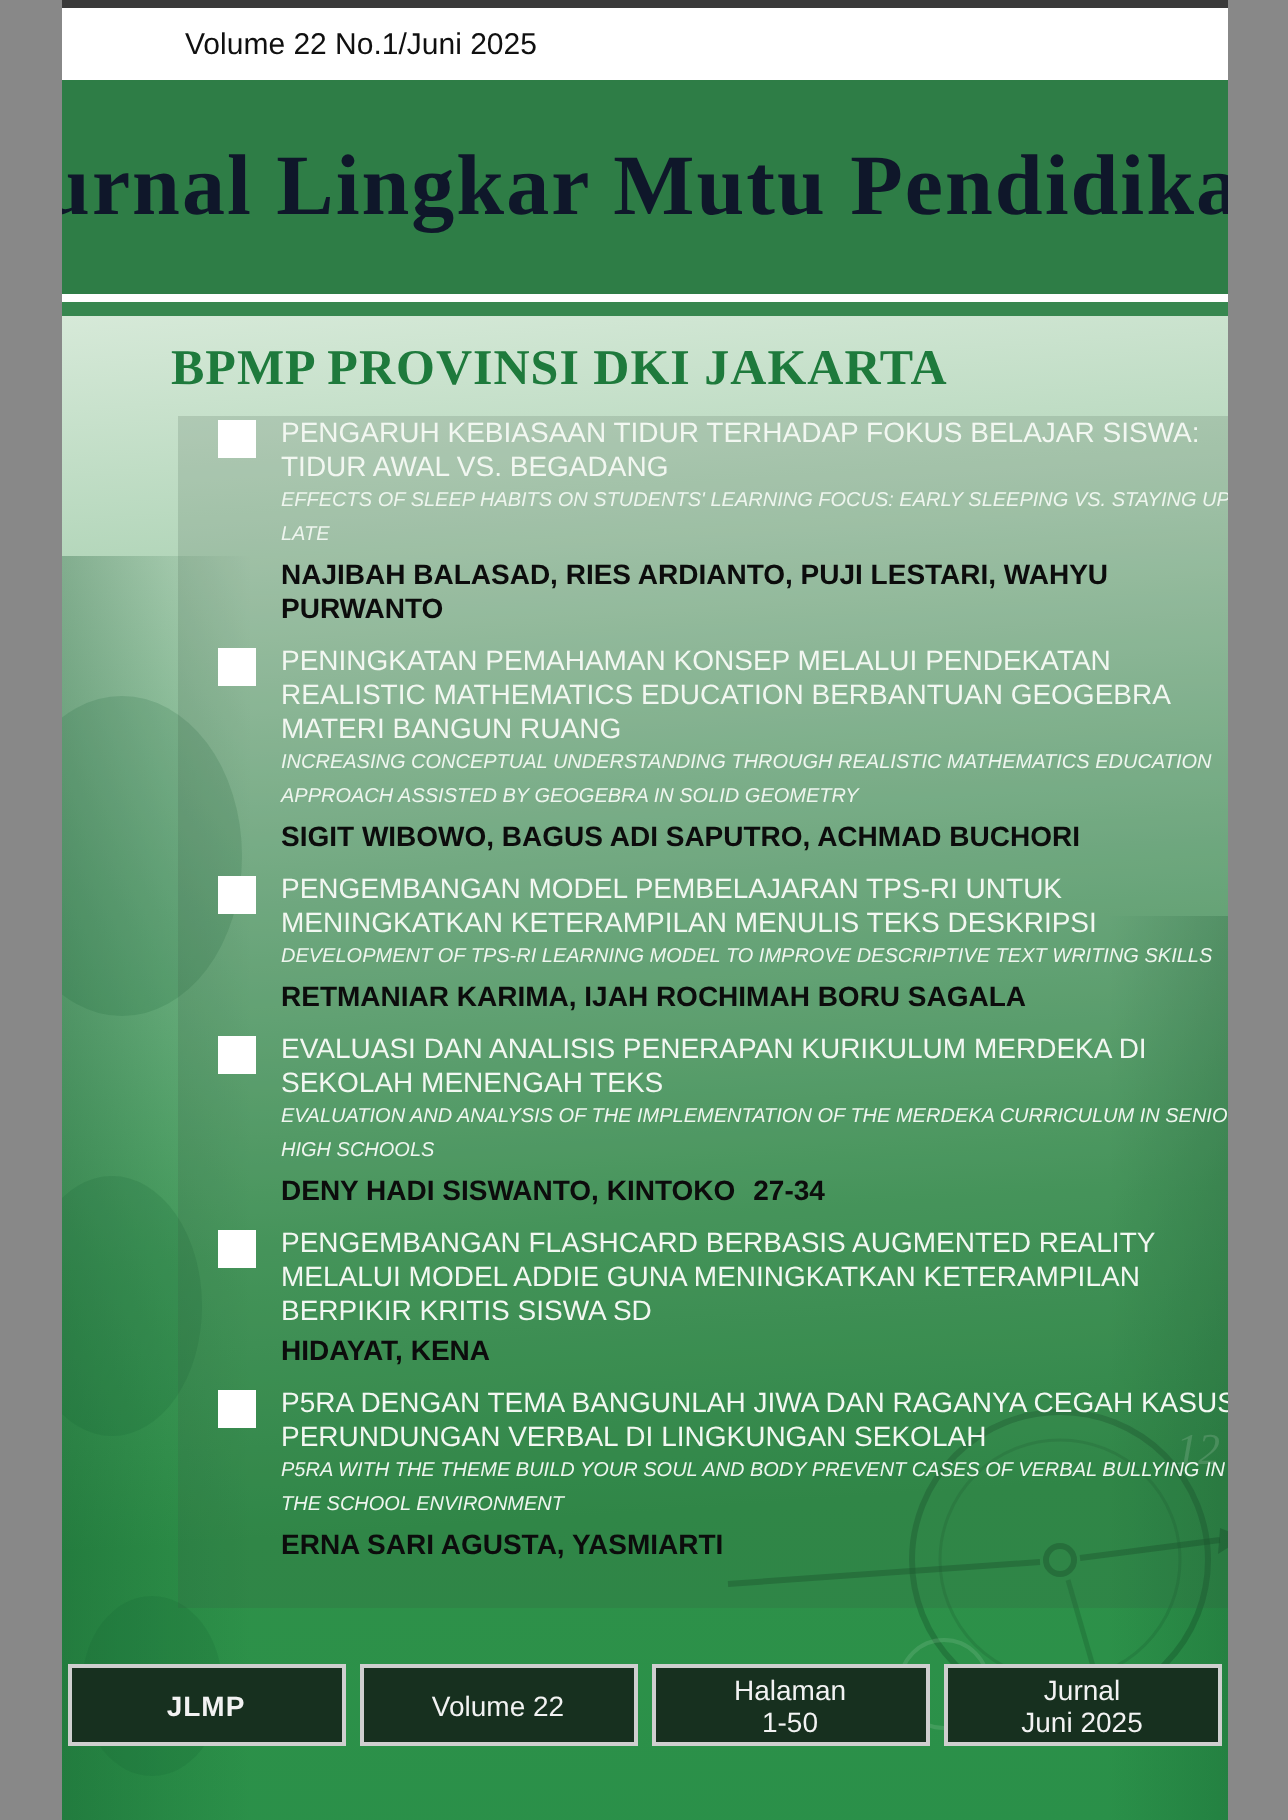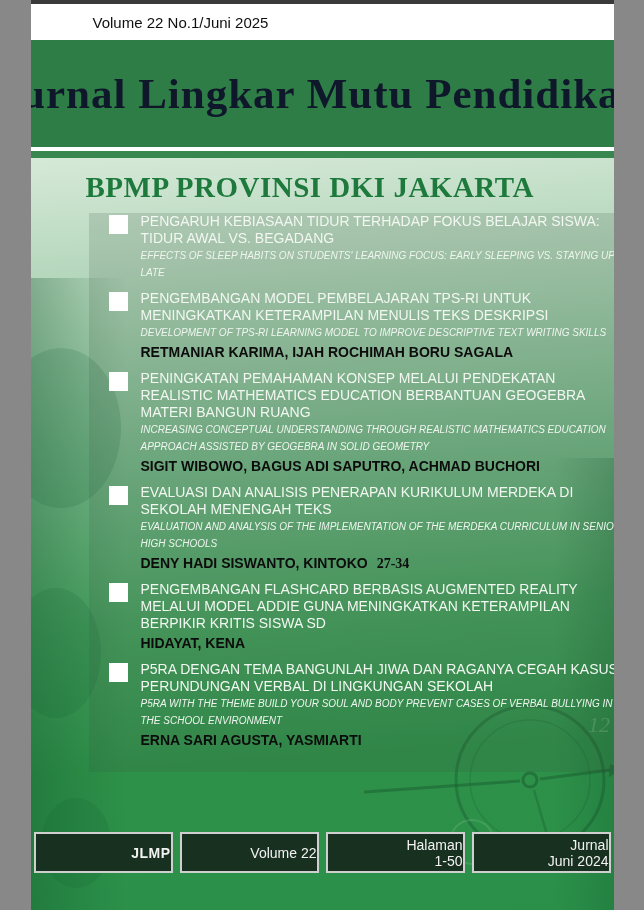--- a/index.html
+++ b/index.html
@@ -30,41 +30,41 @@
     background:linear-gradient(270deg,rgba(12,76,38,0.22) 0%,rgba(12,76,38,0) 100%);
   }
   .blob{position:absolute;border-radius:50%;background:rgba(18,95,48,0.16);pointer-events:none;}
   .blob.b1{left:-30px;top:190px;width:120px;height:160px;}
   .blob.b2{left:-20px;top:430px;width:90px;height:130px;}
   .blob.b3{left:10px;top:640px;width:70px;height:90px;}
   .watermark{position:absolute;right:-8px;bottom:28px;opacity:0.55;pointer-events:none;}
   .publisher{
     position:relative;margin:13px 0 0 55px;
     font-family:"Liberation Serif",serif;font-weight:bold;
-    font-size:29px;color:#1e7a3c;letter-spacing:0.5px;
+    font-size:25px;color:#1e7a3c;letter-spacing:0.5px;
   }
   .panel{
     position:relative;margin:9px 0 0 58px;width:562px;box-sizing:border-box;
     background:rgba(58,84,68,0.17);padding:0 28px 14px 20px;
   }
   .article{display:flex;margin-bottom:9px;}
   .checkbox{flex:0 0 19px;width:19px;height:19px;background:#ffffff;margin:2px 13px 0 0;}
   .article-text{flex:1;min-width:0;}
   .title-id{font-size:14px;line-height:17px;color:#f2f7f1;}
   .title-en{font-size:10px;line-height:17px;color:#eef5ee;font-style:italic;}
   .authors{font-size:14px;line-height:17px;color:#0c0c0c;font-weight:bold;margin-top:3px;}
-  .pages{margin-left:9px;font-family:Liberation Serif, serif;}
+  .pages{margin-left:9px;}
   .pages:empty{display:none;}
   .footer-table{
     position:absolute;left:3px;right:3px;bottom:37px;height:41px;
     display:flex;gap:7px;z-index:5;
   }
   .footer-cell{
     flex:1;background:#17301f;border:2px solid #cfcfcf;
-    display:flex;flex-direction:column;align-items:flex-end;justify-content:center;
+    display:flex;flex-direction:column;align-items:center;justify-content:center;
     color:#f2f2f2;font-size:14px;line-height:16px;text-align:center;
   }
   .footer-cell.first{font-weight:bold;letter-spacing:0.5px;}
 </style>
 </head>
 <body>
 
 <div class="page">
 
   <div class="top-bar"></div>
@@ -103,38 +103,39 @@
 
     <h2 class="publisher">BPMP PROVINSI DKI JAKARTA</h2>
 
     <div class="panel">
 
       <div class="article">
         <span class="checkbox"></span>
         <div class="article-text">
           <div class="title-id">PENGARUH KEBIASAAN TIDUR TERHADAP FOKUS BELAJAR SISWA: TIDUR AWAL VS. BEGADANG</div>
           <div class="title-en">EFFECTS OF SLEEP HABITS ON STUDENTS' LEARNING FOCUS: EARLY SLEEPING VS. STAYING UP LATE</div>
+          <div class="authors"><span>NAJIBAH BALASAD, RIES ARDIANTO, PUJI LESTARI, WAHYU PURWANTO</span></div>
+        </div>
+      </div>
+
+      <div class="article">
+        <span class="checkbox"></span>
+        <div class="article-text">
+          <div class="title-id">PENINGKATAN PEMAHAMAN KONSEP MELALUI PENDEKATAN REALISTIC MATHEMATICS EDUCATION BERBANTUAN GEOGEBRA MATERI BANGUN RUANG</div>
+          <div class="title-en">INCREASING CONCEPTUAL UNDERSTANDING THROUGH REALISTIC MATHEMATICS EDUCATION APPROACH ASSISTED BY GEOGEBRA IN SOLID GEOMETRY</div>
+          <div class="authors"><span>SIGIT WIBOWO, BAGUS ADI SAPUTRO, ACHMAD BUCHORI</span></div>
         </div>
       </div>
 
       <div class="article">
         <span class="checkbox"></span>
         <div class="article-text">
           <div class="title-id">PENGEMBANGAN MODEL PEMBELAJARAN TPS-RI UNTUK MENINGKATKAN KETERAMPILAN MENULIS TEKS DESKRIPSI</div>
           <div class="title-en">DEVELOPMENT OF TPS-RI LEARNING MODEL TO IMPROVE DESCRIPTIVE TEXT WRITING SKILLS</div>
           <div class="authors"><span>RETMANIAR KARIMA, IJAH ROCHIMAH BORU SAGALA</span></div>
-        </div>
-      </div>
-
-      <div class="article">
-        <span class="checkbox"></span>
-        <div class="article-text">
-          <div class="title-id">PENINGKATAN PEMAHAMAN KONSEP MELALUI PENDEKATAN REALISTIC MATHEMATICS EDUCATION BERBANTUAN GEOGEBRA MATERI BANGUN RUANG</div>
-          <div class="title-en">INCREASING CONCEPTUAL UNDERSTANDING THROUGH REALISTIC MATHEMATICS EDUCATION APPROACH ASSISTED BY GEOGEBRA IN SOLID GEOMETRY</div>
-          <div class="authors"><span>SIGIT WIBOWO, BAGUS ADI SAPUTRO, ACHMAD BUCHORI</span></div>
         </div>
       </div>
 
       <div class="article">
         <span class="checkbox"></span>
         <div class="article-text">
           <div class="title-id">EVALUASI DAN ANALISIS PENERAPAN KURIKULUM MERDEKA DI SEKOLAH MENENGAH TEKS</div>
           <div class="title-en">EVALUATION AND ANALYSIS OF THE IMPLEMENTATION OF THE MERDEKA CURRICULUM IN SENIOR HIGH SCHOOLS</div>
           <div class="authors"><span>DENY HADI SISWANTO, KINTOKO</span><span class="pages">27-34</span></div>
         </div>
@@ -165,19 +166,19 @@
       </div>
       <div class="footer-cell">
         <span>Volume 22</span>
       </div>
       <div class="footer-cell">
         <span>Halaman</span>
         <span>1-50</span>
       </div>
       <div class="footer-cell">
         <span>Jurnal</span>
-        <span>Juni 2024</span>
+        <span>Juni 2025</span>
       </div>
     </div>
 
   </div>
 
 </div>
 
 </body></html>

